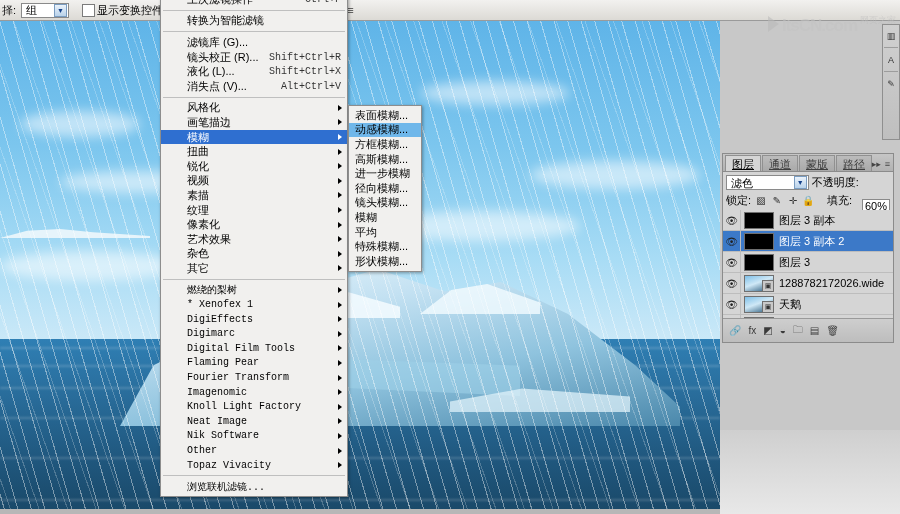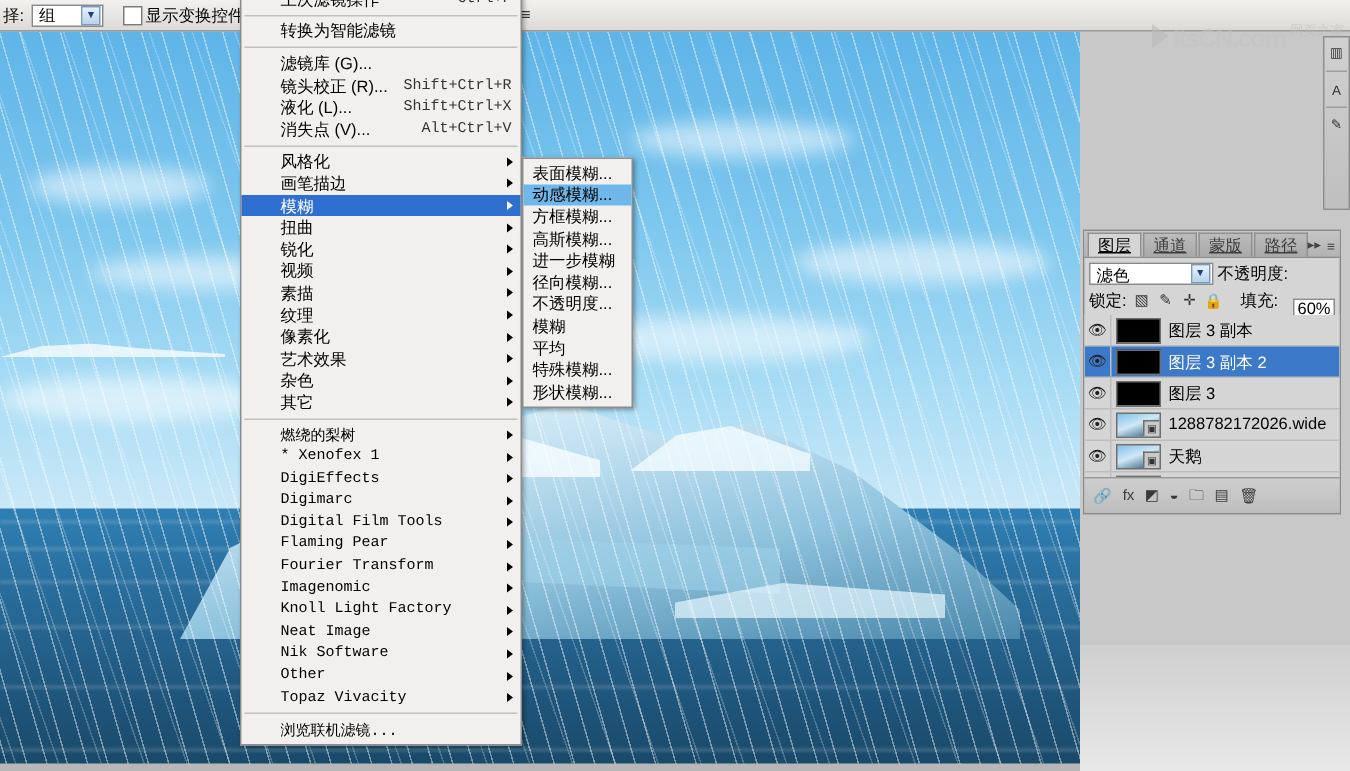--- a/index.html
+++ b/index.html
@@ -530,18 +530,18 @@
   </div>
 </div>
 
 <div id="blur-submenu">
   <div class="smi">表面模糊...</div>
   <div class="smi hl">动感模糊...</div>
   <div class="smi">方框模糊...</div>
   <div class="smi">高斯模糊...</div>
   <div class="smi">进一步模糊</div>
   <div class="smi">径向模糊...</div>
-  <div class="smi">不透明度...</div>
+  <div class="smi">镜头模糊...</div>
   <div class="smi">模糊</div>
   <div class="smi">平均</div>
   <div class="smi">特殊模糊...</div>
   <div class="smi">形状模糊...</div>
 </div>
 
 </body></html>

